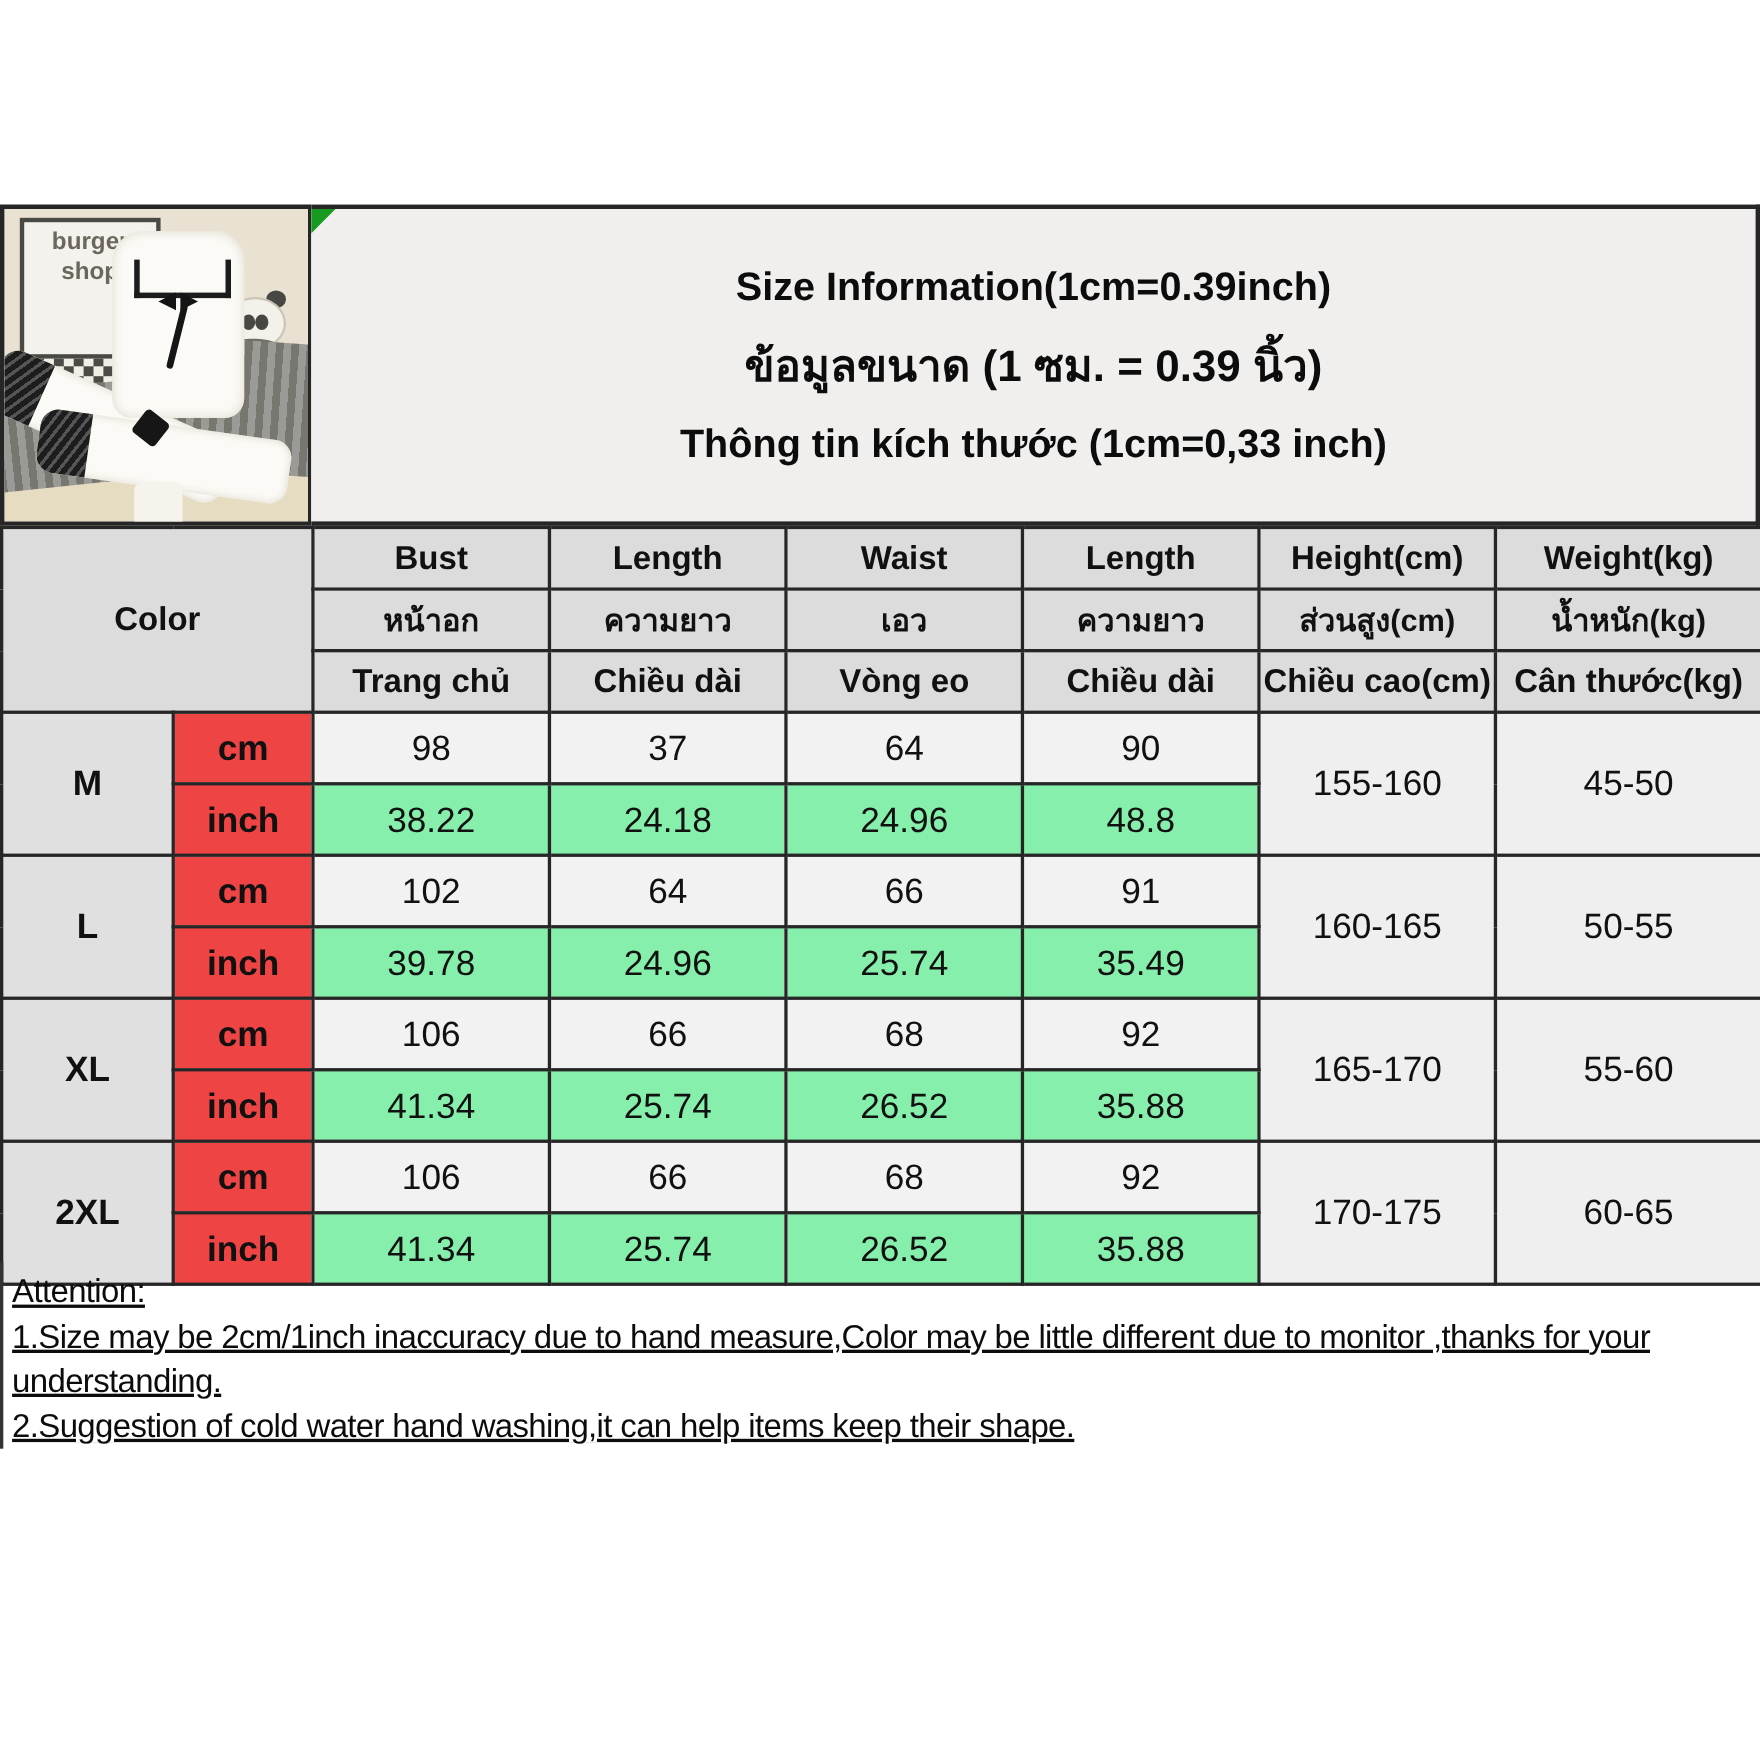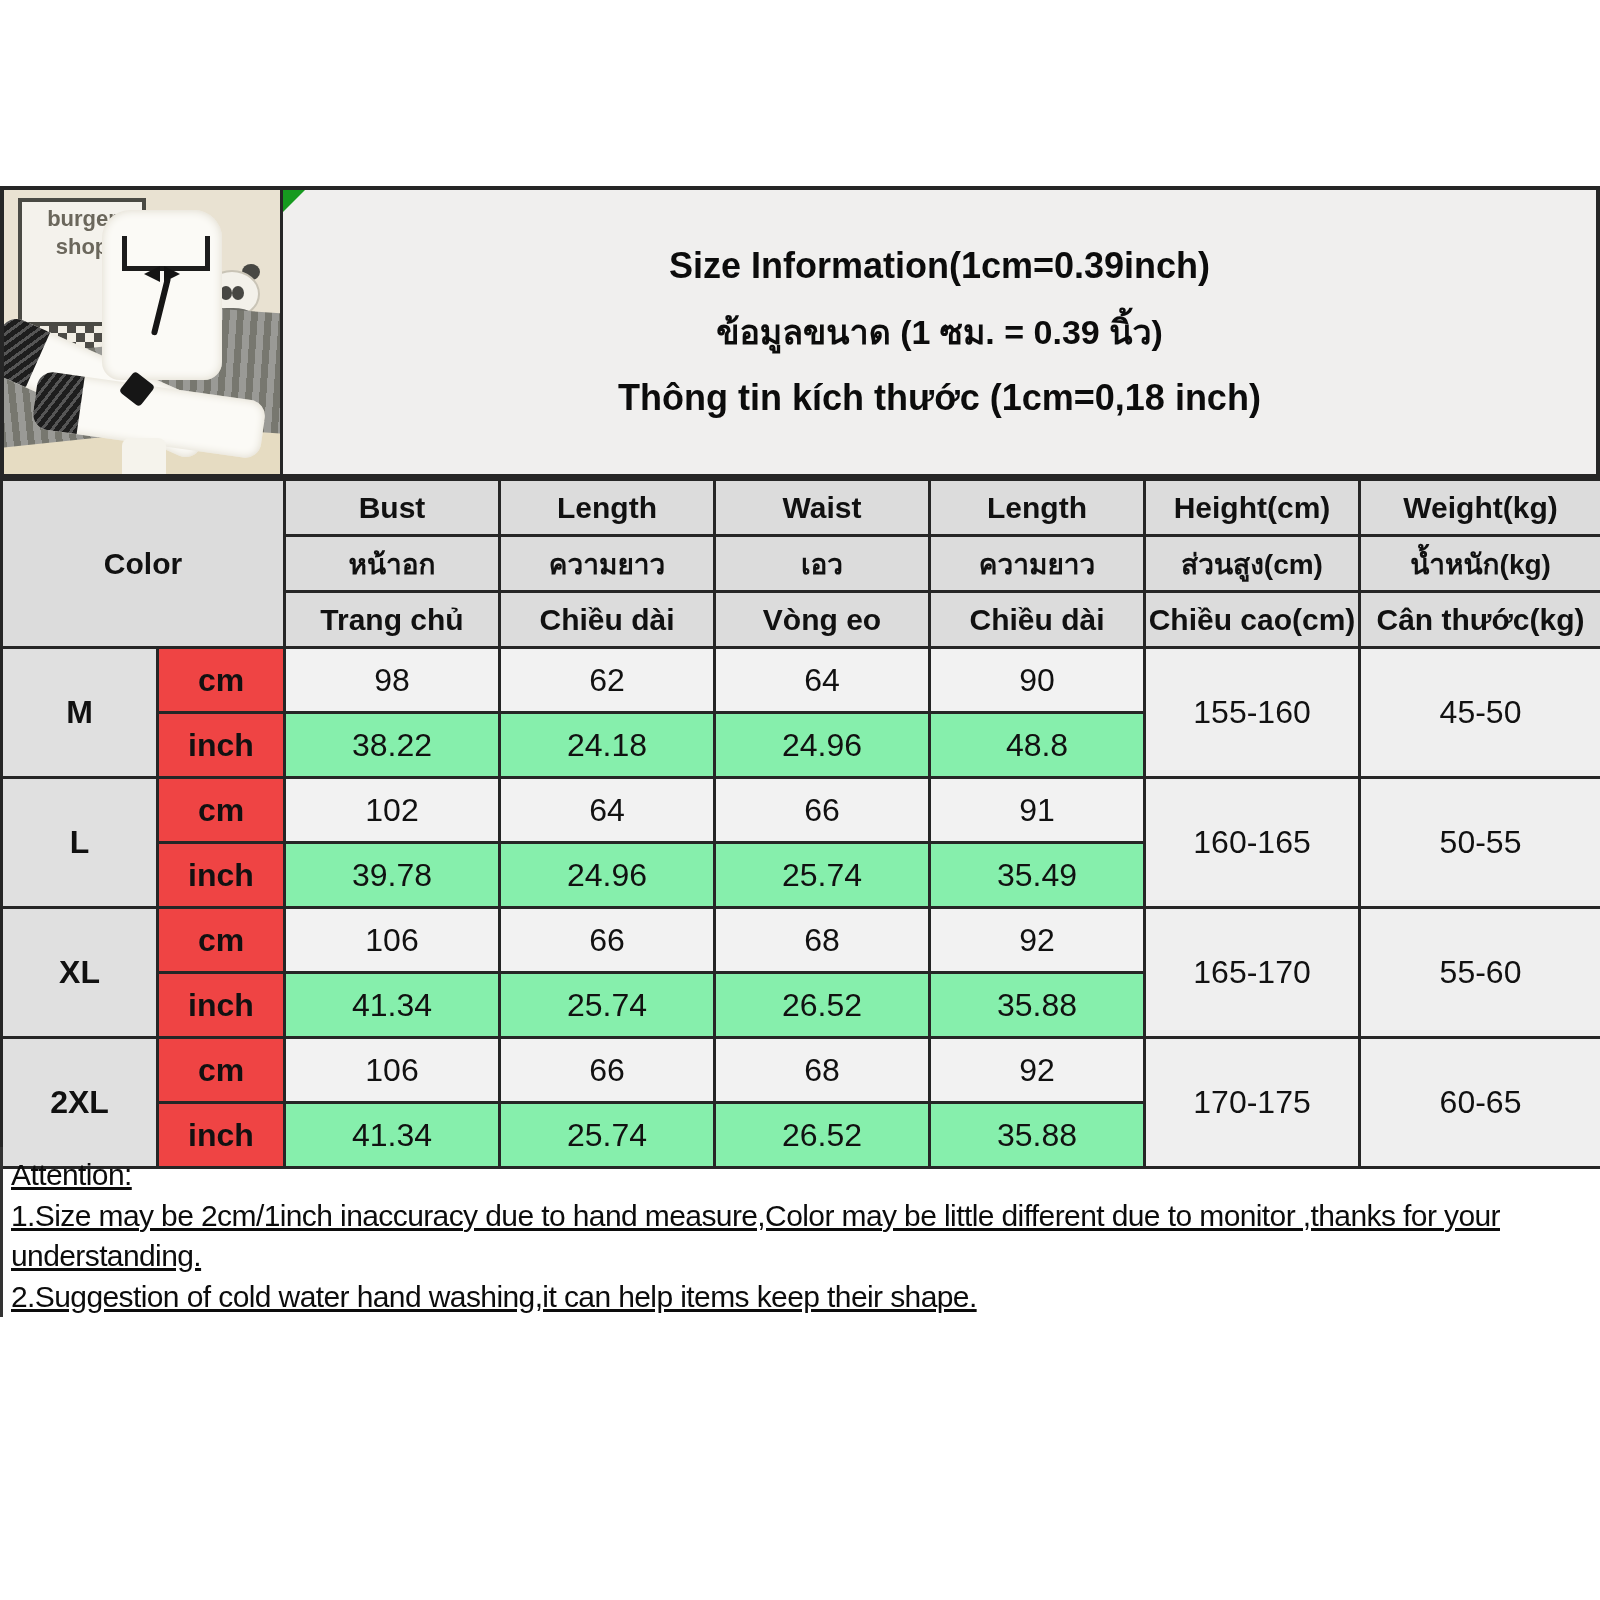--- a/index.html
+++ b/index.html
@@ -67,21 +67,21 @@
     border:4px solid #262626;border-left-width:0;
     background:#f0efee;
     display:flex;flex-direction:column;justify-content:center;align-items:center;
     gap:18px;
   }
   .corner-flag{
     position:absolute;top:0;left:0;width:0;height:0;
     border-top:22px solid #169a1f;border-right:22px solid transparent;
   }
   .title-line{font-weight:bold;font-size:36px;color:#0c0c0c;text-align:center;letter-spacing:0;}
-  .title-line.th{font-size:34px;}
+  .title-line.th{font-size:40px;}
 
   
   table.size-table{
     position:absolute;left:0;top:478px;width:1600px;
     border-collapse:collapse;table-layout:fixed;
   }
   table.size-table td{
     border:3px solid #262626;text-align:center;vertical-align:middle;
     padding:0;overflow:hidden;white-space:nowrap;
   }
@@ -140,21 +140,21 @@
         <div class="bow-tails"></div>
       </div>
       <div class="ankle-bow"></div>
       <div class="sock"></div>
     </div>
 
     <div class="title-box">
       <div class="corner-flag"></div>
       <div class="title-line">Size Information(1cm=0.39inch)</div>
       <div class="title-line th">ข้อมูลขนาด (1 ซม. = 0.39 นิ้ว)</div>
-      <div class="title-line">Thông tin kích thước (1cm=0,18 inch)</div>
+      <div class="title-line">Thông tin kích thước (1cm=0,33 inch)</div>
     </div>
 
   </div>
 
   <table class="size-table">
     <colgroup>
       <col style="width:156px">
         <col style="width:127px">
       <col style="width:215px">
         <col style="width:215px">
@@ -187,21 +187,21 @@
         <td>Vòng eo</td>
         <td>Chiều dài</td>
         <td>Chiều cao(cm)</td>
         <td>Cân thước(kg)</td>
       </tr>
 
       <tr class="datarow cmrow">
         <td class="size-cell" rowspan="2">M</td>
         <td class="unit">cm</td>
         <td class="val">98</td>
-        <td class="val">62</td>
+        <td class="val">37</td>
         <td class="val">64</td>
         <td class="val">90</td>
         <td class="range" rowspan="2">155-160</td>
         <td class="range" rowspan="2">45-50</td>
       </tr>
       <tr class="datarow inchrow">
         <td class="unit">inch</td>
         <td class="val">38.22</td>
         <td class="val">24.18</td>
         <td class="val">24.96</td>

